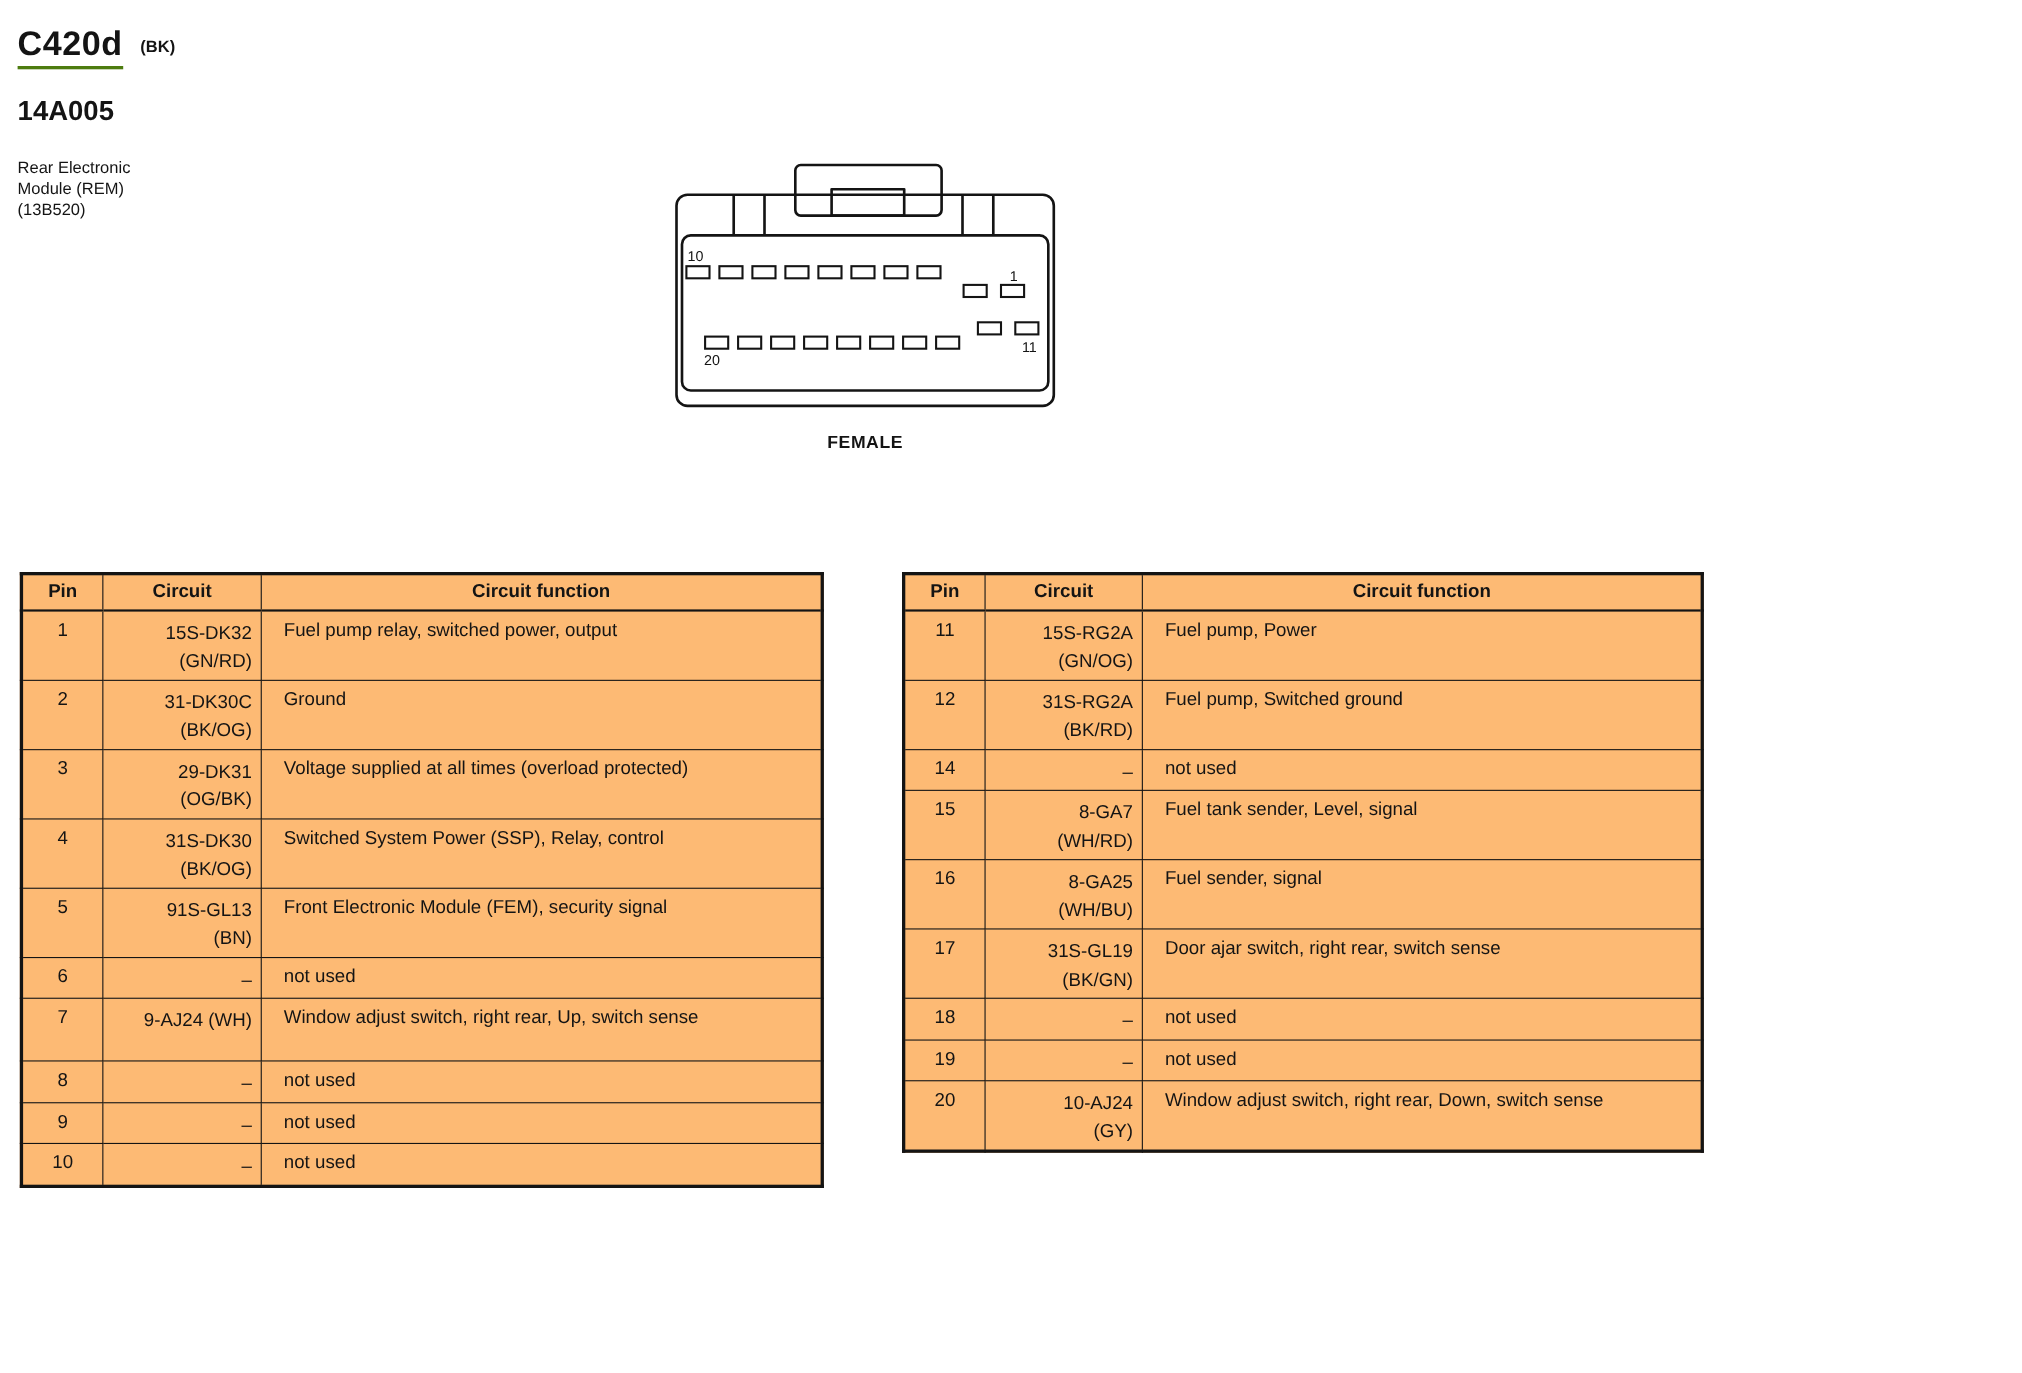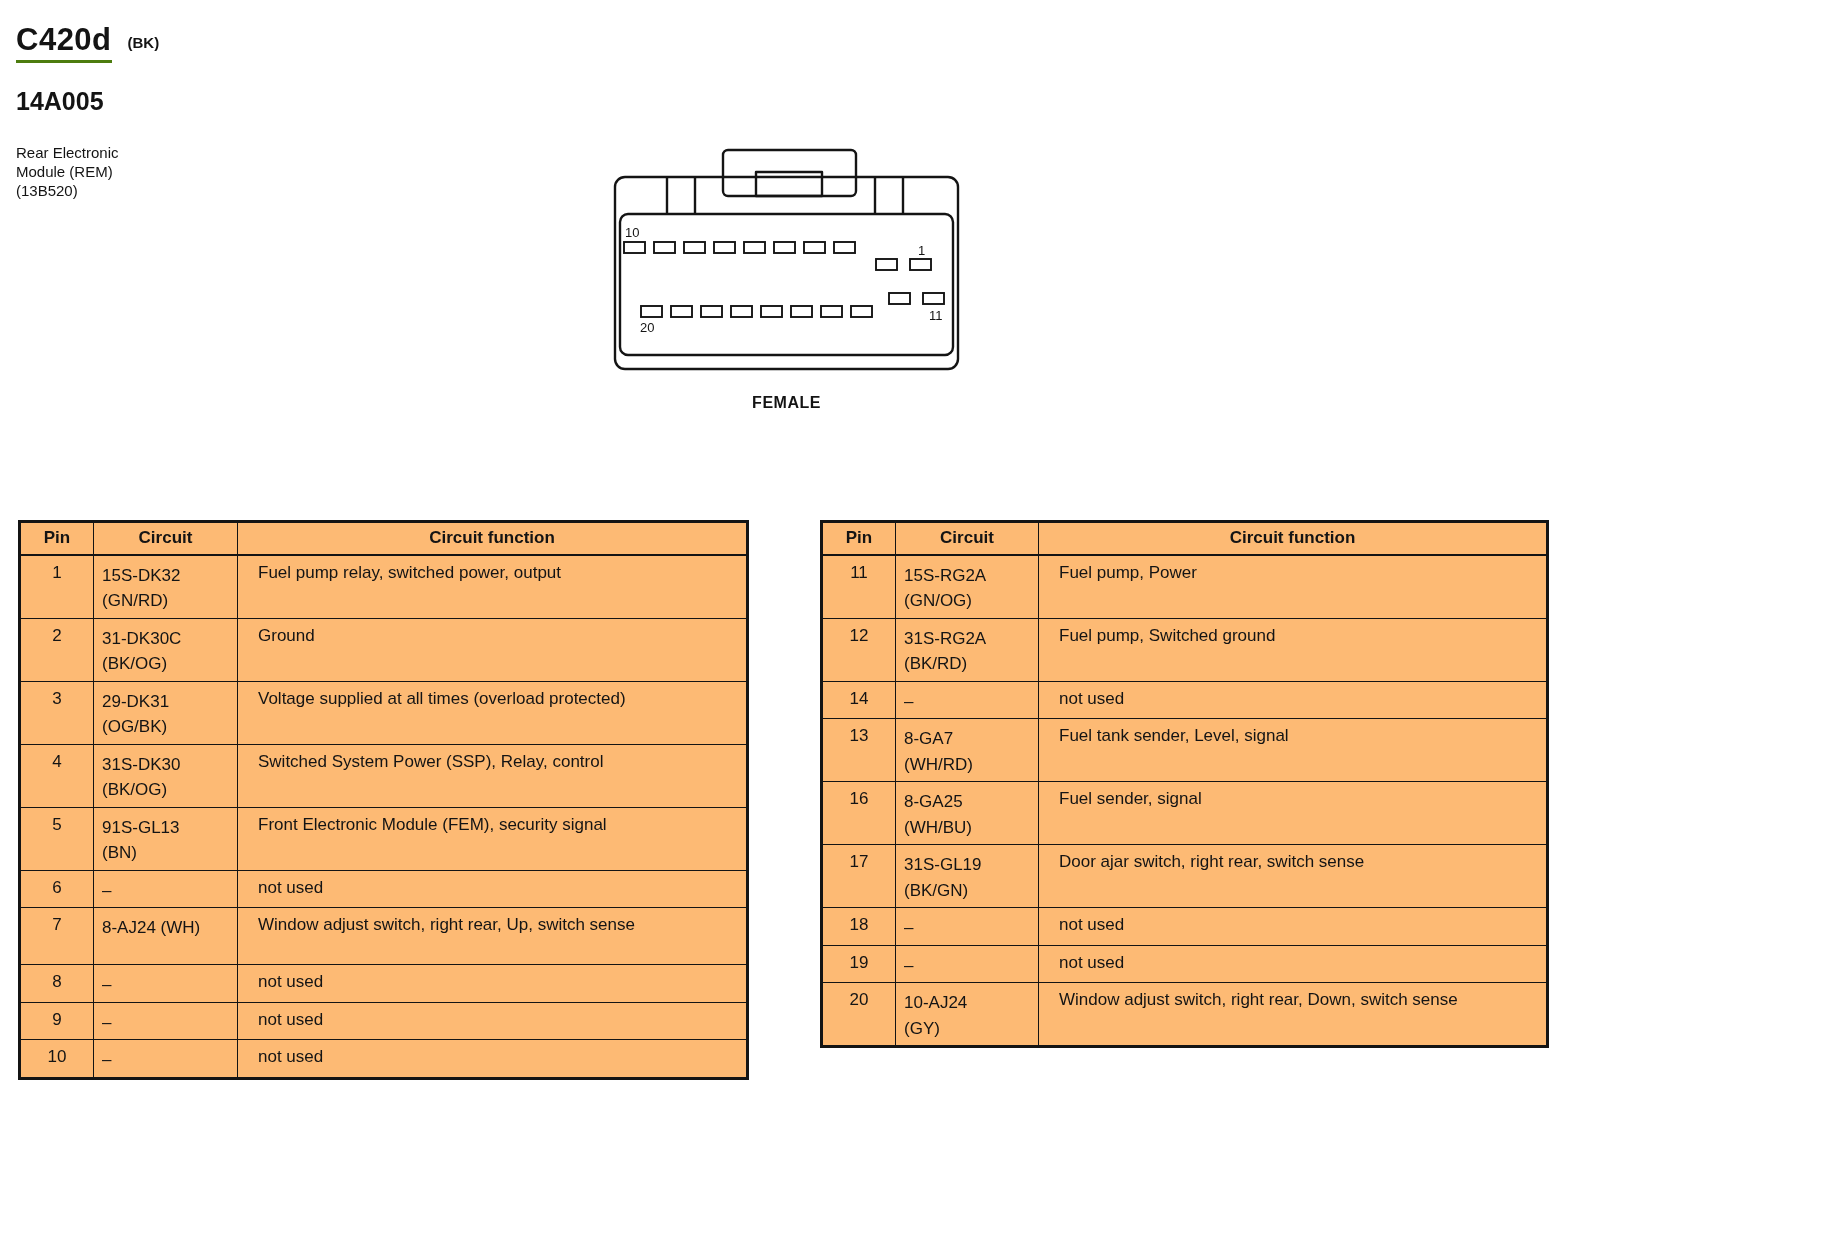--- a/index.html
+++ b/index.html
@@ -44,21 +44,21 @@
     font-size: 17px;
     box-sizing: border-box;
   }
   .pinout-table th {
     font-weight: bold; text-align: center; vertical-align: middle;
     height: 33px; padding: 3px 6px;
     border-bottom-width: 2.4px;
   }
   .pinout-table td { vertical-align: top; padding: 7px 8px 4px; }
   td.pin { text-align: center; }
-  td.circuit { text-align: left; line-height: 1.5; }
+  td.circuit { text-align: right; line-height: 1.5; }
   td.func { padding-left: 20px; }
   tr.tall  td { height: 57px; }
   tr.short td { height: 31px; }
 </style>
 </head>
 <body>
 
 <div class="page">
 
   <div class="header">
@@ -178,21 +178,21 @@
         <tr class="short">
           <td class="pin">6</td>
           <td class="circuit">
             <div>–</div>
           </td>
           <td class="func">not used</td>
         </tr>
         <tr class="tall">
           <td class="pin">7</td>
           <td class="circuit">
-            <div>8-AJ24 (WH)</div>
+            <div>9-AJ24 (WH)</div>
           </td>
           <td class="func">Window adjust switch, right rear, Up, switch sense</td>
         </tr>
         <tr class="short">
           <td class="pin">8</td>
           <td class="circuit">
             <div>–</div>
           </td>
           <td class="func">not used</td>
         </tr>
@@ -244,21 +244,21 @@
           <td class="func">Fuel pump, Switched ground</td>
         </tr>
         <tr class="short">
           <td class="pin">14</td>
           <td class="circuit">
             <div>–</div>
           </td>
           <td class="func">not used</td>
         </tr>
         <tr class="tall">
-          <td class="pin">13</td>
+          <td class="pin">15</td>
           <td class="circuit">
             <div>8-GA7</div>
             <div>(WH/RD)</div>
           </td>
           <td class="func">Fuel tank sender, Level, signal</td>
         </tr>
         <tr class="tall">
           <td class="pin">16</td>
           <td class="circuit">
             <div>8-GA25</div>

